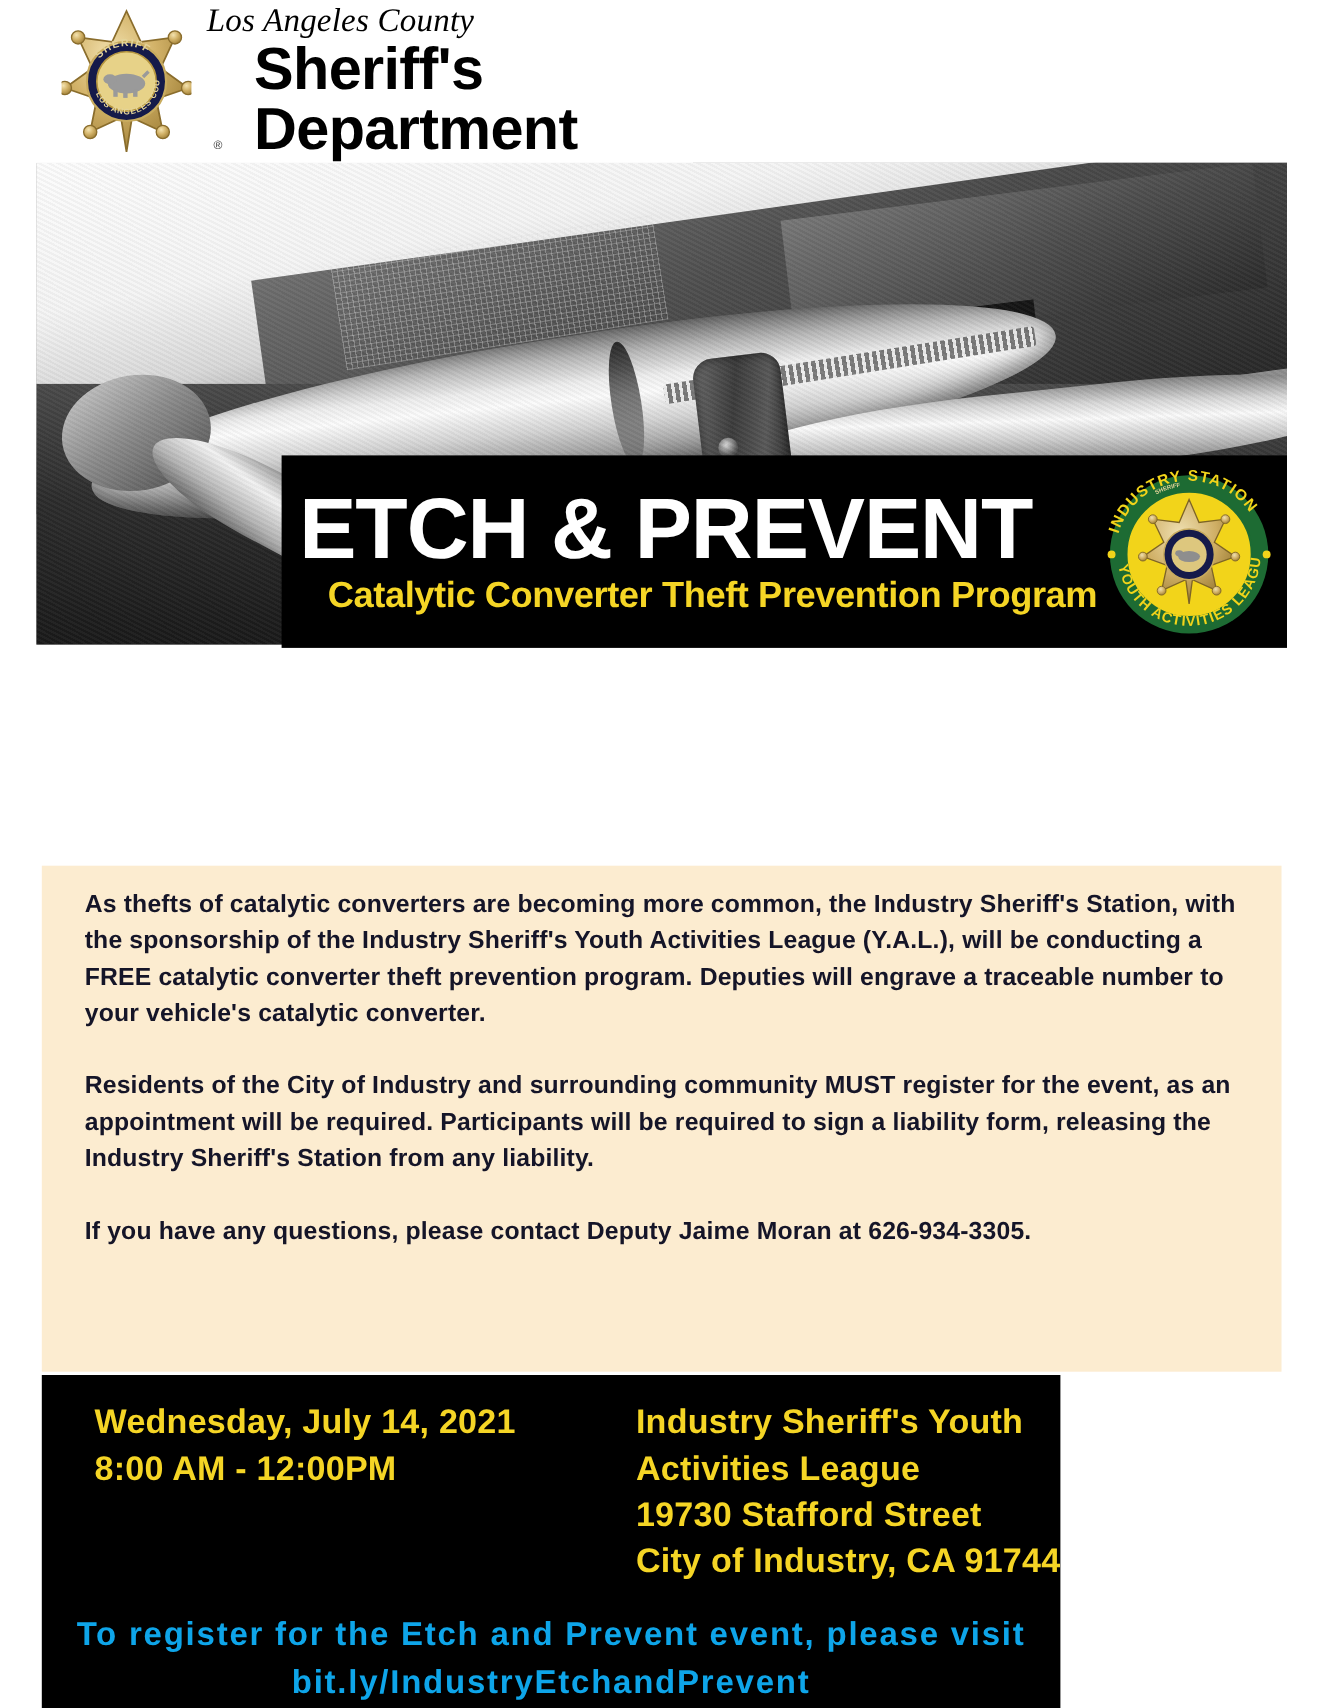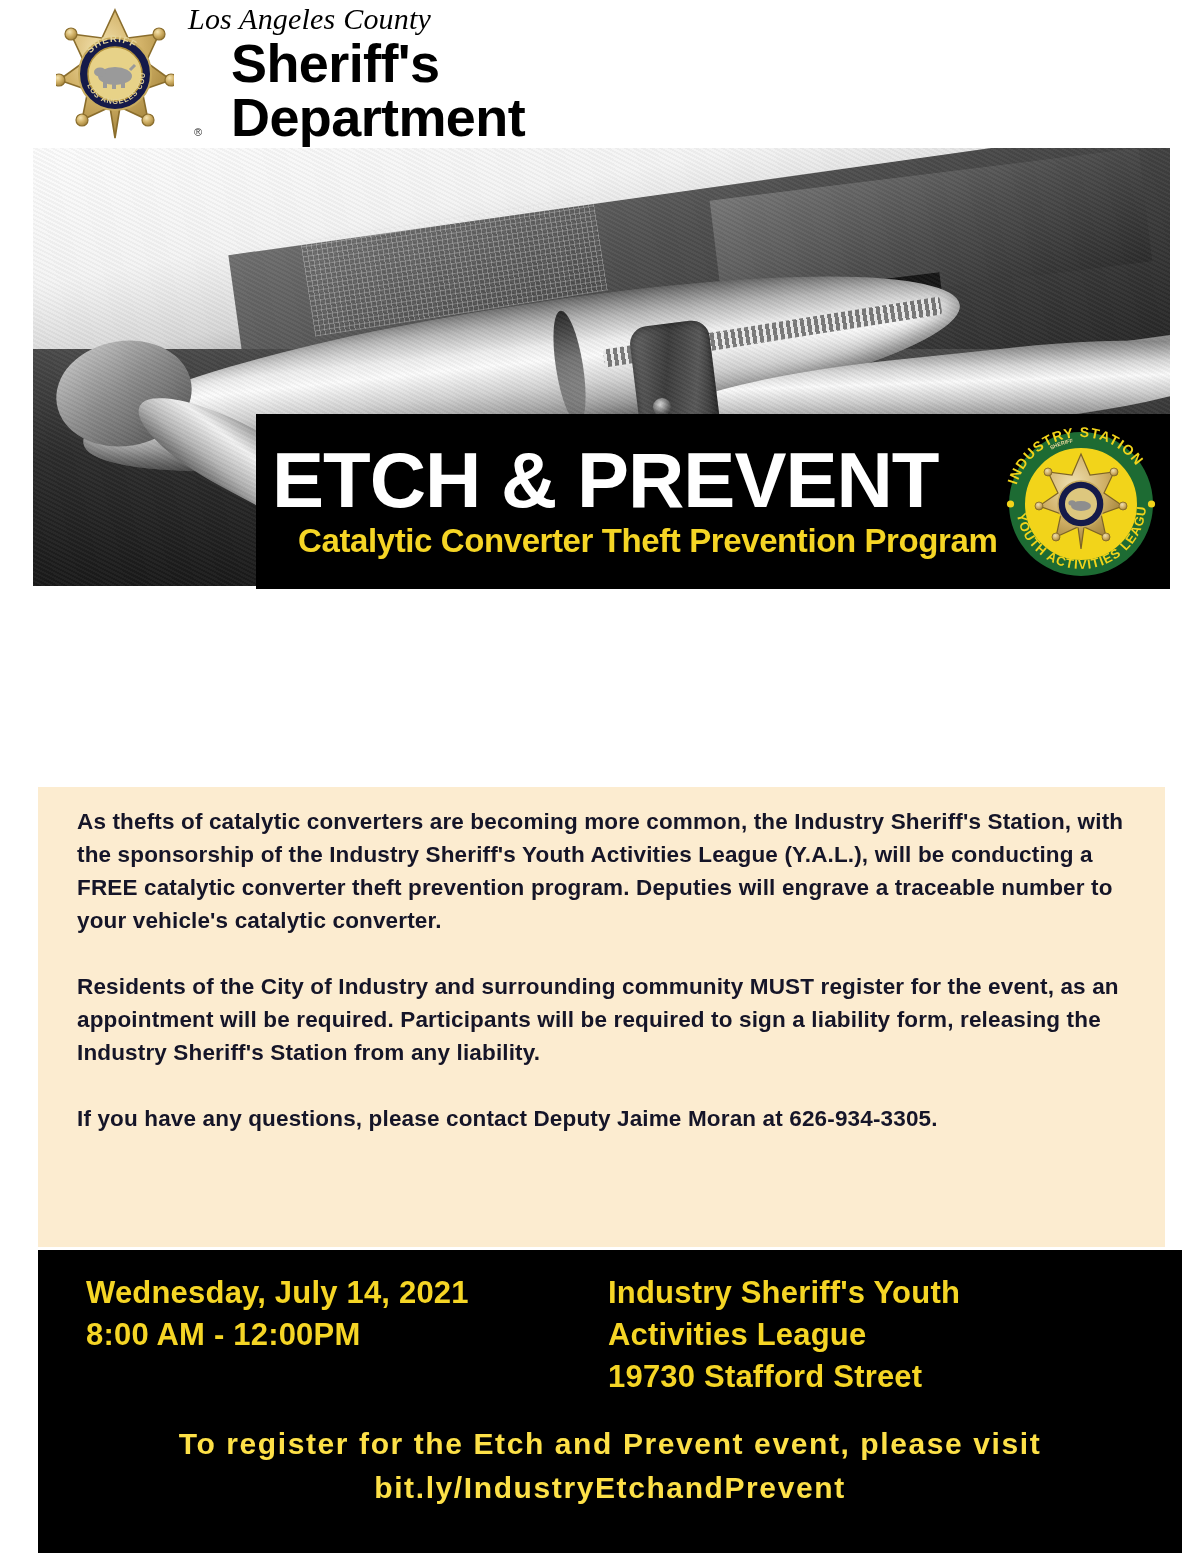--- a/index.html
+++ b/index.html
@@ -292,21 +292,21 @@
     letter-spacing: .15px;
     margin: 0 0 33px 0;
   }
   .body-para:last-child { margin-bottom: 0; }
 
   
   .footer-block {
     position: absolute;
     left: 38px;
     top: 1250px;
-    width: 1144px;
+    width: 926px;
     height: 303px;
     background: #000000;
     box-sizing: border-box;
     z-index: 3;
   }
   .footer-cols {
     display: flex;
     padding: 22px 0 0 0;
   }
   .footer-col-left {
@@ -331,21 +331,21 @@
   .cta {
     text-align: center;
     margin-top: 24px;
     padding: 0 20px;
   }
   .cta-line {
     font-family: "Liberation Sans", sans-serif;
     font-weight: bold;
     font-size: 30px;
     line-height: 44px;
-    color: #fde047;
+    color: #0ea5e9;
     letter-spacing: 1.6px;
   }
 </style>
 </head>
 <body>
 
 <div class="photo">
   <div class="photo-sky"></div>
   <div class="photo-underbody"></div>
   <div class="heat-shield"></div>
@@ -470,19 +470,20 @@
 <div class="footer-block">
   <div class="footer-cols">
     <div class="footer-col-left">
       <div class="footer-line">Wednesday, July 14, 2021</div>
       <div class="footer-line">8:00 AM - 12:00PM</div>
     </div>
     <div class="footer-col-right">
       <div class="footer-line">Industry Sheriff's Youth</div>
       <div class="footer-line">Activities League</div>
       <div class="footer-line">19730 Stafford Street</div>
+      <div class="footer-line">City of Industry, CA 91744</div>
     </div>
   </div>
   <div class="cta">
     <div class="cta-line">To register for the Etch and Prevent event, please visit</div>
     <div class="cta-line">bit.ly/IndustryEtchandPrevent</div>
   </div>
 </div>
 
 </body></html>

